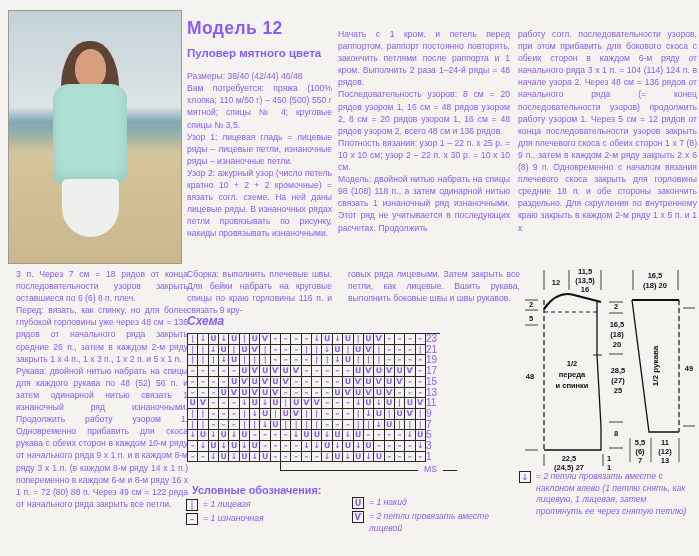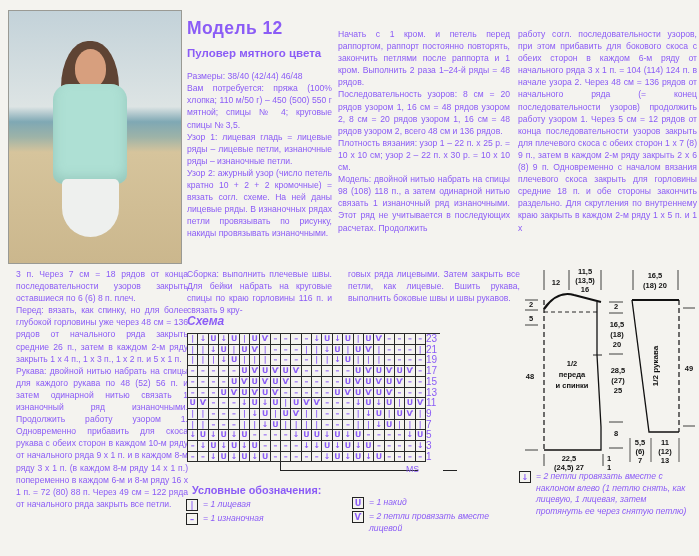--- a/index.html
+++ b/index.html
@@ -21,21 +21,21 @@
   
   .schema-head{position:absolute;left:187px;top:314px;font-size:12px;font-weight:700;font-style:italic;}
   .chart{position:absolute;left:187px;top:333px;border-top:1px solid #2a2a2a;border-left:1px solid #2a2a2a;}
   .crow{display:flex;}
   .cc{box-sizing:border-box;width:10.35px;height:10.7px;border-right:1px solid #2a2a2a;border-bottom:1px solid #2a2a2a;
       font-family:"DejaVu Sans",sans-serif;font-size:7.8px;font-weight:700;line-height:9.6px;text-align:center;overflow:hidden;}
   .cnum{font-size:10px;line-height:10.7px;font-weight:400;width:14px;text-align:left;}
   .msv{position:absolute;left:280px;top:462px;width:1px;height:9px;background:#222;}
   .msh{position:absolute;left:280px;top:470px;width:138px;height:1px;background:#222;}
   .msh2{position:absolute;left:443px;top:470px;width:14px;height:1px;background:#222;}
-  .mslabel{position:absolute;left:406px;top:464px;font-size:8.8px;}
+  .mslabel{position:absolute;left:424px;top:464px;font-size:8.8px;}
   
   .legend-head{position:absolute;left:192px;top:484px;font-size:10.8px;font-weight:700;}
   .lg{position:absolute;font-size:8.6px;font-style:italic;line-height:11.5px;}
   .lg-item{display:flex;align-items:flex-start;margin-bottom:2px;}
   .lg-box{flex:0 0 auto;box-sizing:border-box;width:12px;height:12px;border:1px solid #222;margin-right:5px;margin-top:0px;
           font-family:"DejaVu Sans",sans-serif;font-style:normal;font-weight:700;font-size:8.2px;line-height:10px;text-align:center;}
   
   .schsvg{position:absolute;left:517px;top:264px;}
   .schsvg text{font-family:"Liberation Sans",sans-serif;font-size:7.5px;font-weight:700;fill:#111;}
   .schsvg .rot{font-size:8px;}

